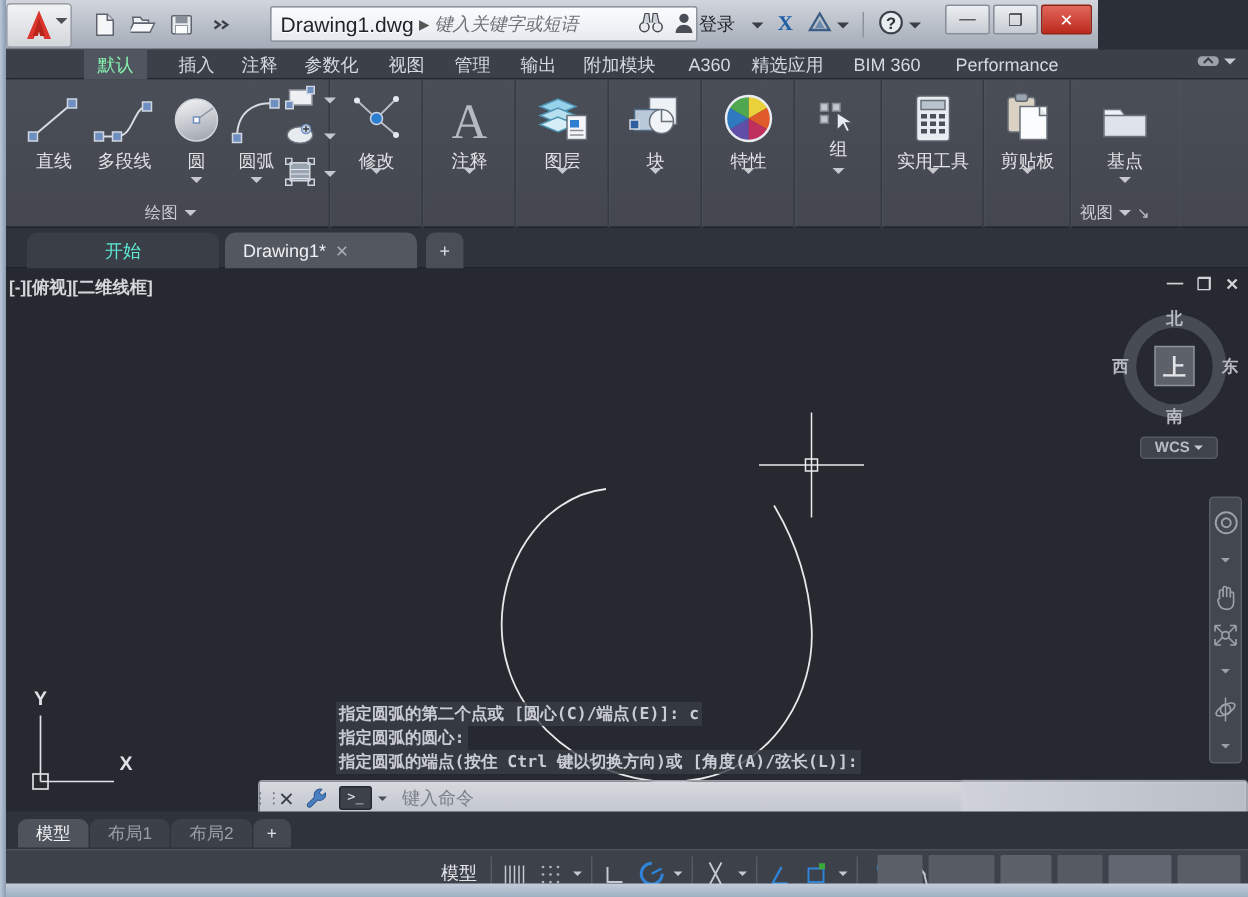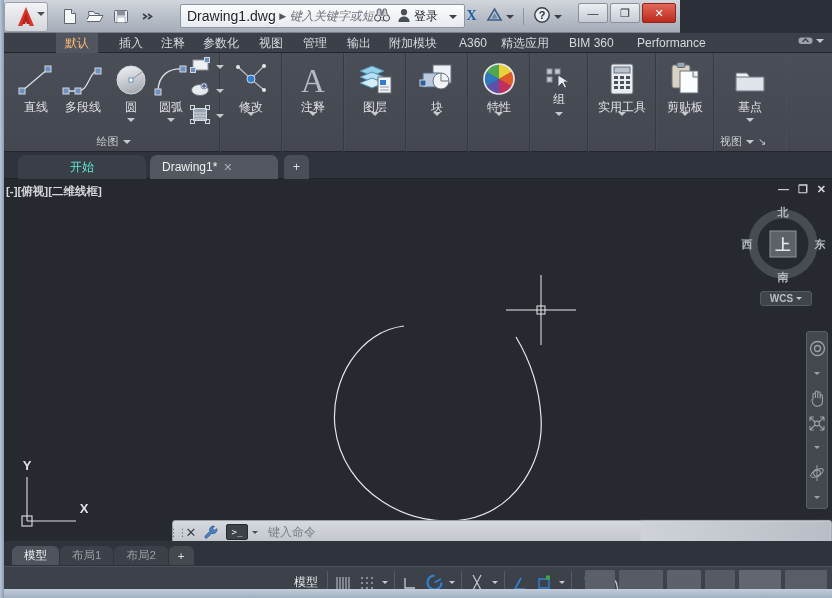--- a/index.html
+++ b/index.html
@@ -8,21 +8,21 @@
     font-family: "Liberation Sans", sans-serif;
     font-size: 12px;
     background:#2b2f38;
     color:#d8dadd;
     -webkit-font-smoothing:antialiased;
   }
   #app { position:relative; width:832px; height:598px; overflow:hidden; }
 
   
   .titlebar{
-    position:absolute; left:0; top:0; width:680px; height:33px;
+    position:absolute; left:0; top:0; width:732px; height:33px;
     background:linear-gradient(#d2d6dc,#b6bcc6 60%,#a7adb8);
     border-bottom:1px solid #7c828c;
   }
   .appbtn{
     position:absolute; left:4px; top:2px; width:44px; height:30px;
     background:linear-gradient(#f2f3f5,#d3d6db);
     border:1px solid #9aa0aa; border-radius:3px;
     display:flex; align-items:center; justify-content:center;
   }
   .appbtn svg{ display:block; }
@@ -63,21 +63,21 @@
   
   .rtabs{
     position:absolute; left:0; top:33px; width:832px; height:20px;
     background:#3c4049; border-bottom:1px solid #22252b;
   }
   .rtab{
     position:absolute; top:0; height:20px; line-height:20px;
     font-size:12px; color:#d6d9de; padding:0 9px; white-space:nowrap;
   }
   .rtab.active{ background:#4d5man; }
-  .rtab.active{ background:#50555f; color:#fdba74; }
+  .rtab.active{ background:#50555f; color:#86efac; }
   .rcollapse{ position:absolute; right:8px; top:2px; display:flex; align-items:center; gap:3px;}
 
   
   .ribbon{
     position:absolute; left:0; top:53px; width:832px; height:99px;
     background:linear-gradient(#4a4e57,#44474f);
     border-bottom:1px solid #23262c;
   }
   .panel{
     position:absolute; top:0; height:99px;
@@ -690,20 +690,25 @@
             <ellipse cx="9" cy="9" rx="7" ry="3" fill="none" stroke="#9ca1a9" stroke-width="1.1" transform="rotate(-30 9 9)"></ellipse>
             <circle cx="9" cy="9" r="3.4" fill="none" stroke="#9ca1a9" stroke-width="1.1"></circle>
             <path d="M9 1v16" stroke="#9ca1a9" stroke-width="1"></path>
           </svg>
       </span>
       <span class="ni">
           <span class="ddsm" style="border-top-color:#9ca1a9"></span>
         </span>
     </div>
 
+    <div class="cmdhist">
+      <div>指定圆弧的第二个点或 [圆心(C)/端点(E)]: c</div><br>
+      <div>指定圆弧的圆心:</div><br>
+      <div>指定圆弧的端点(按住 Ctrl 键以切换方向)或 [角度(A)/弦长(L)]:</div>
+    </div>
   </div>
   <div class="leftedge"></div>
 
   <div class="cmdbar">
     <span class="cmdgrip">⋮⋮</span>
     <span class="cmdclose">✕</span>
     <span class="cmdwrench">
       <svg width="15" height="15" viewBox="0 0 15 15">
           <path d="M10.5 1.2a4 4 0 00-4.8 5.2L1.3 10.8a1.4 1.4 0 002 2l4.4-4.4a4 4 0 005.2-4.8L10.7 5.4 8.8 3.5z" fill="#4a7fc1" stroke="#2e5a91" stroke-width="0.7"></path>
         </svg>

